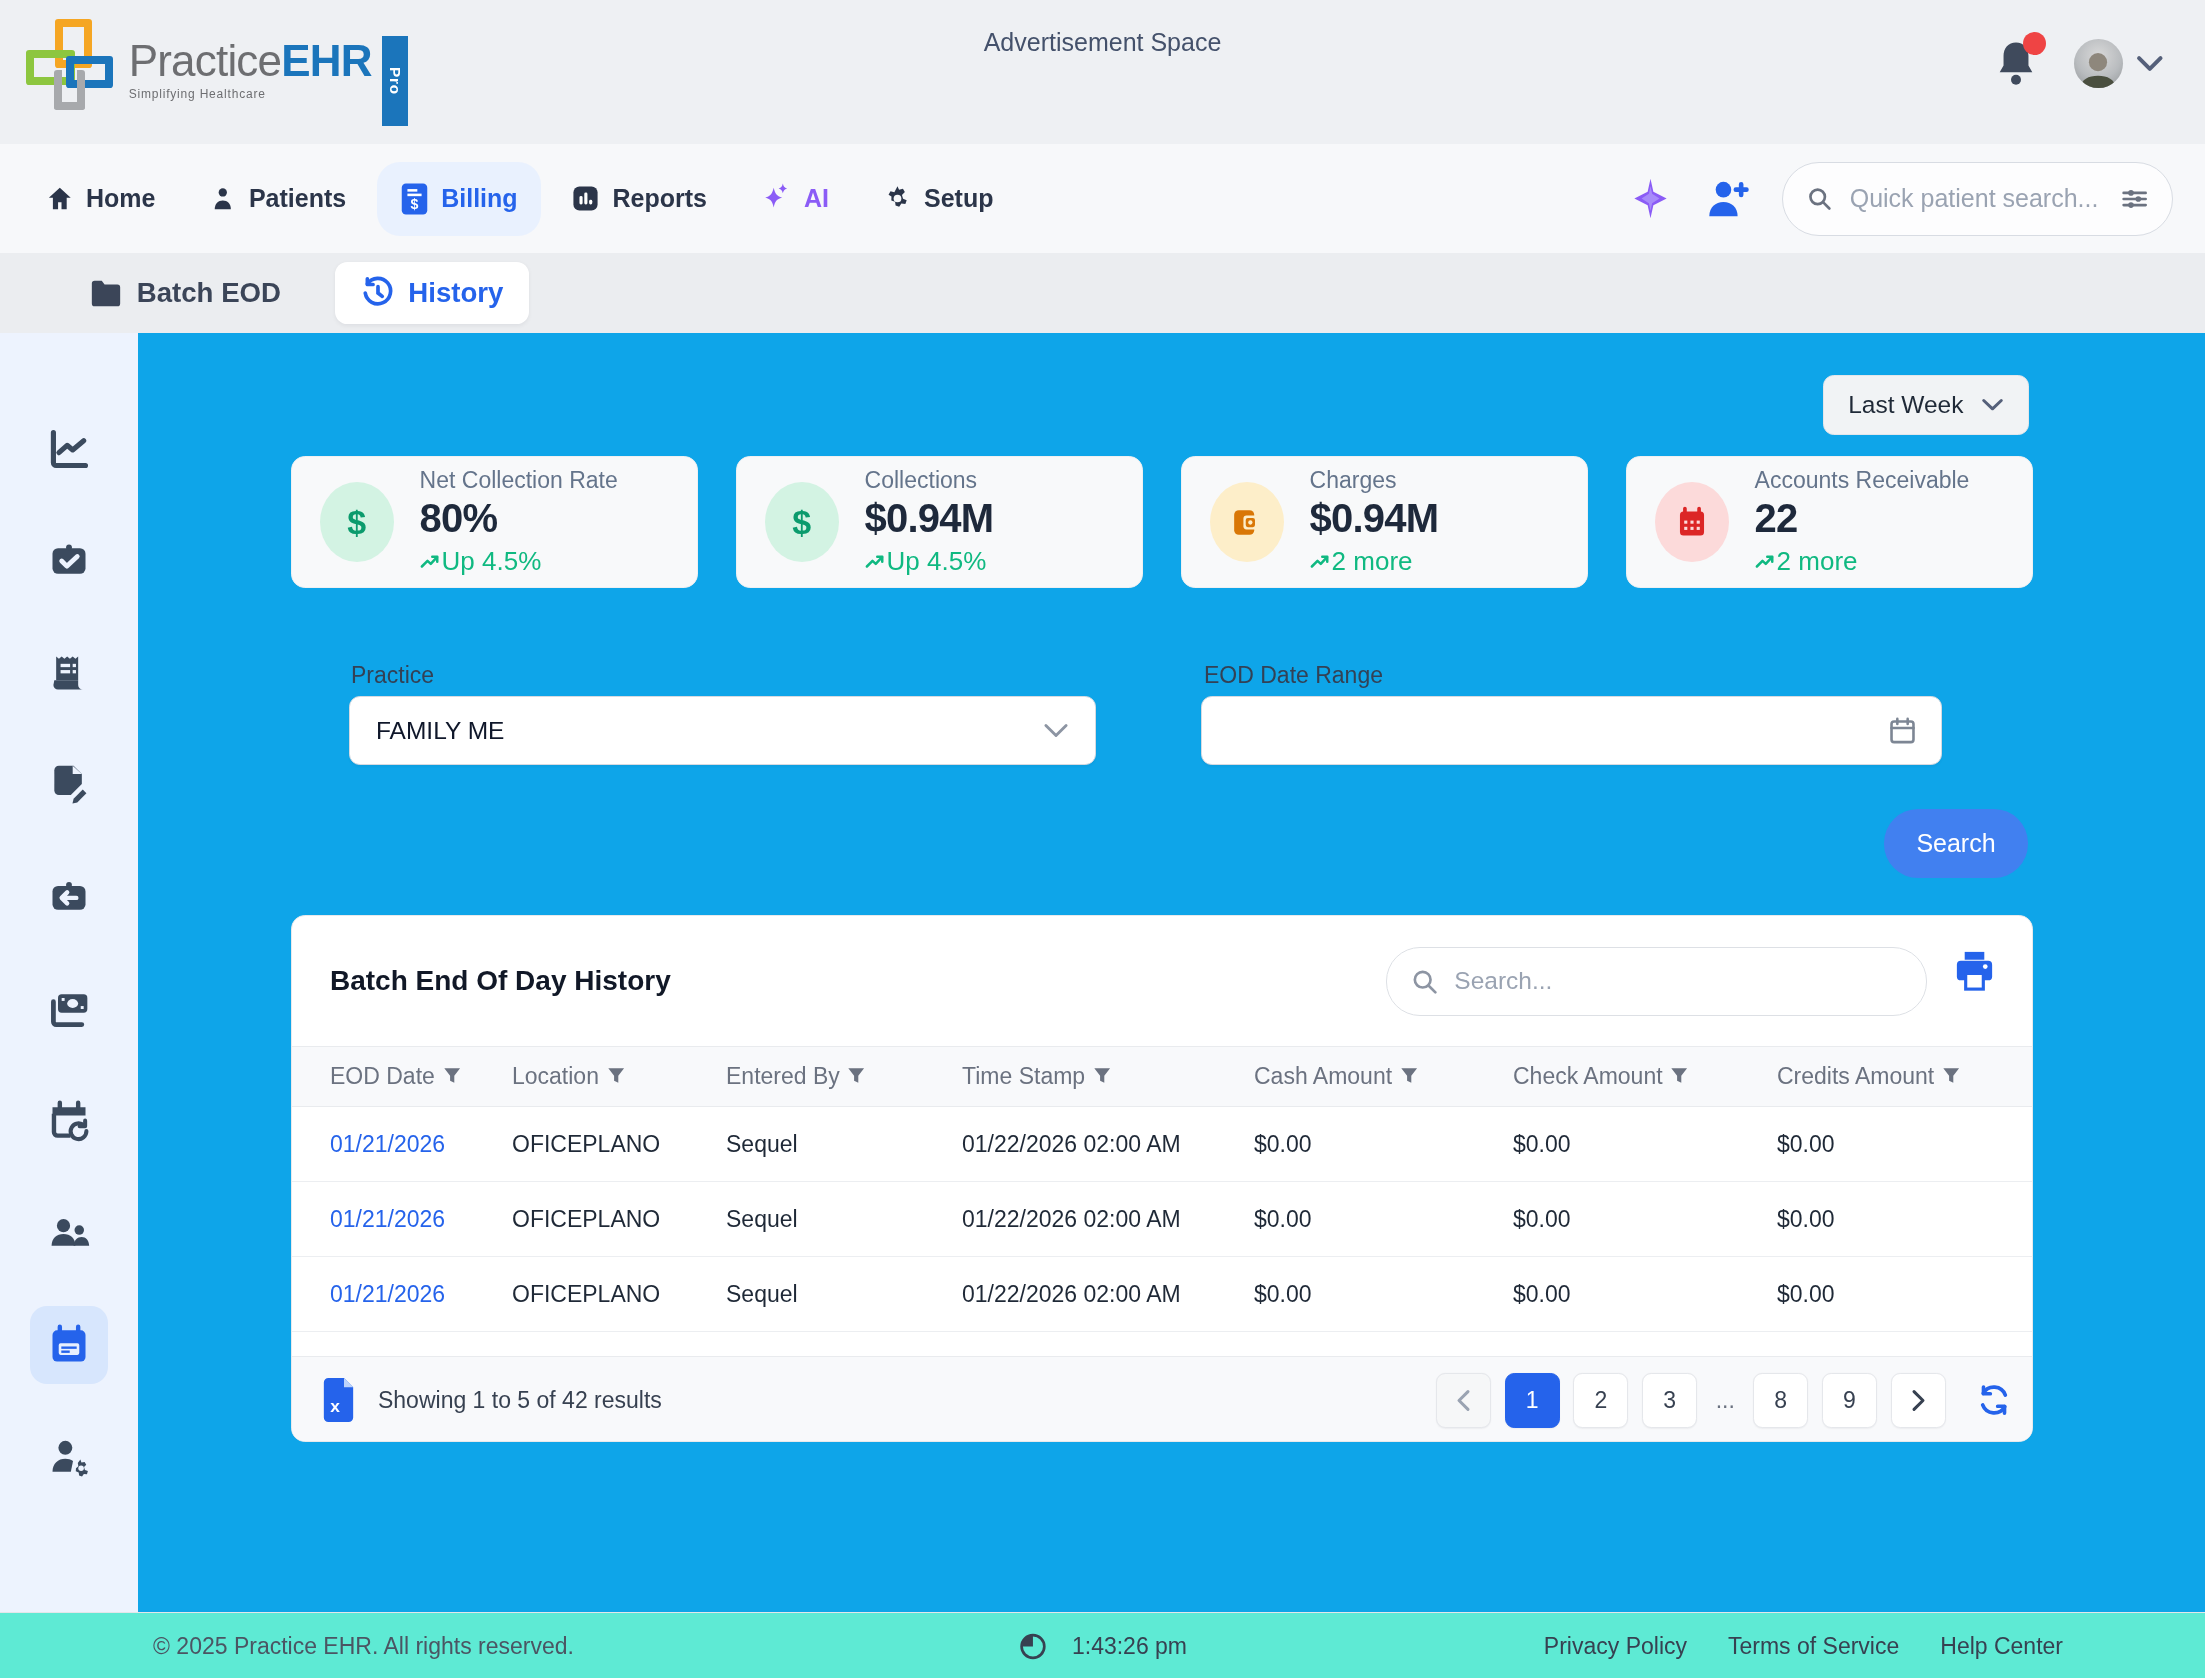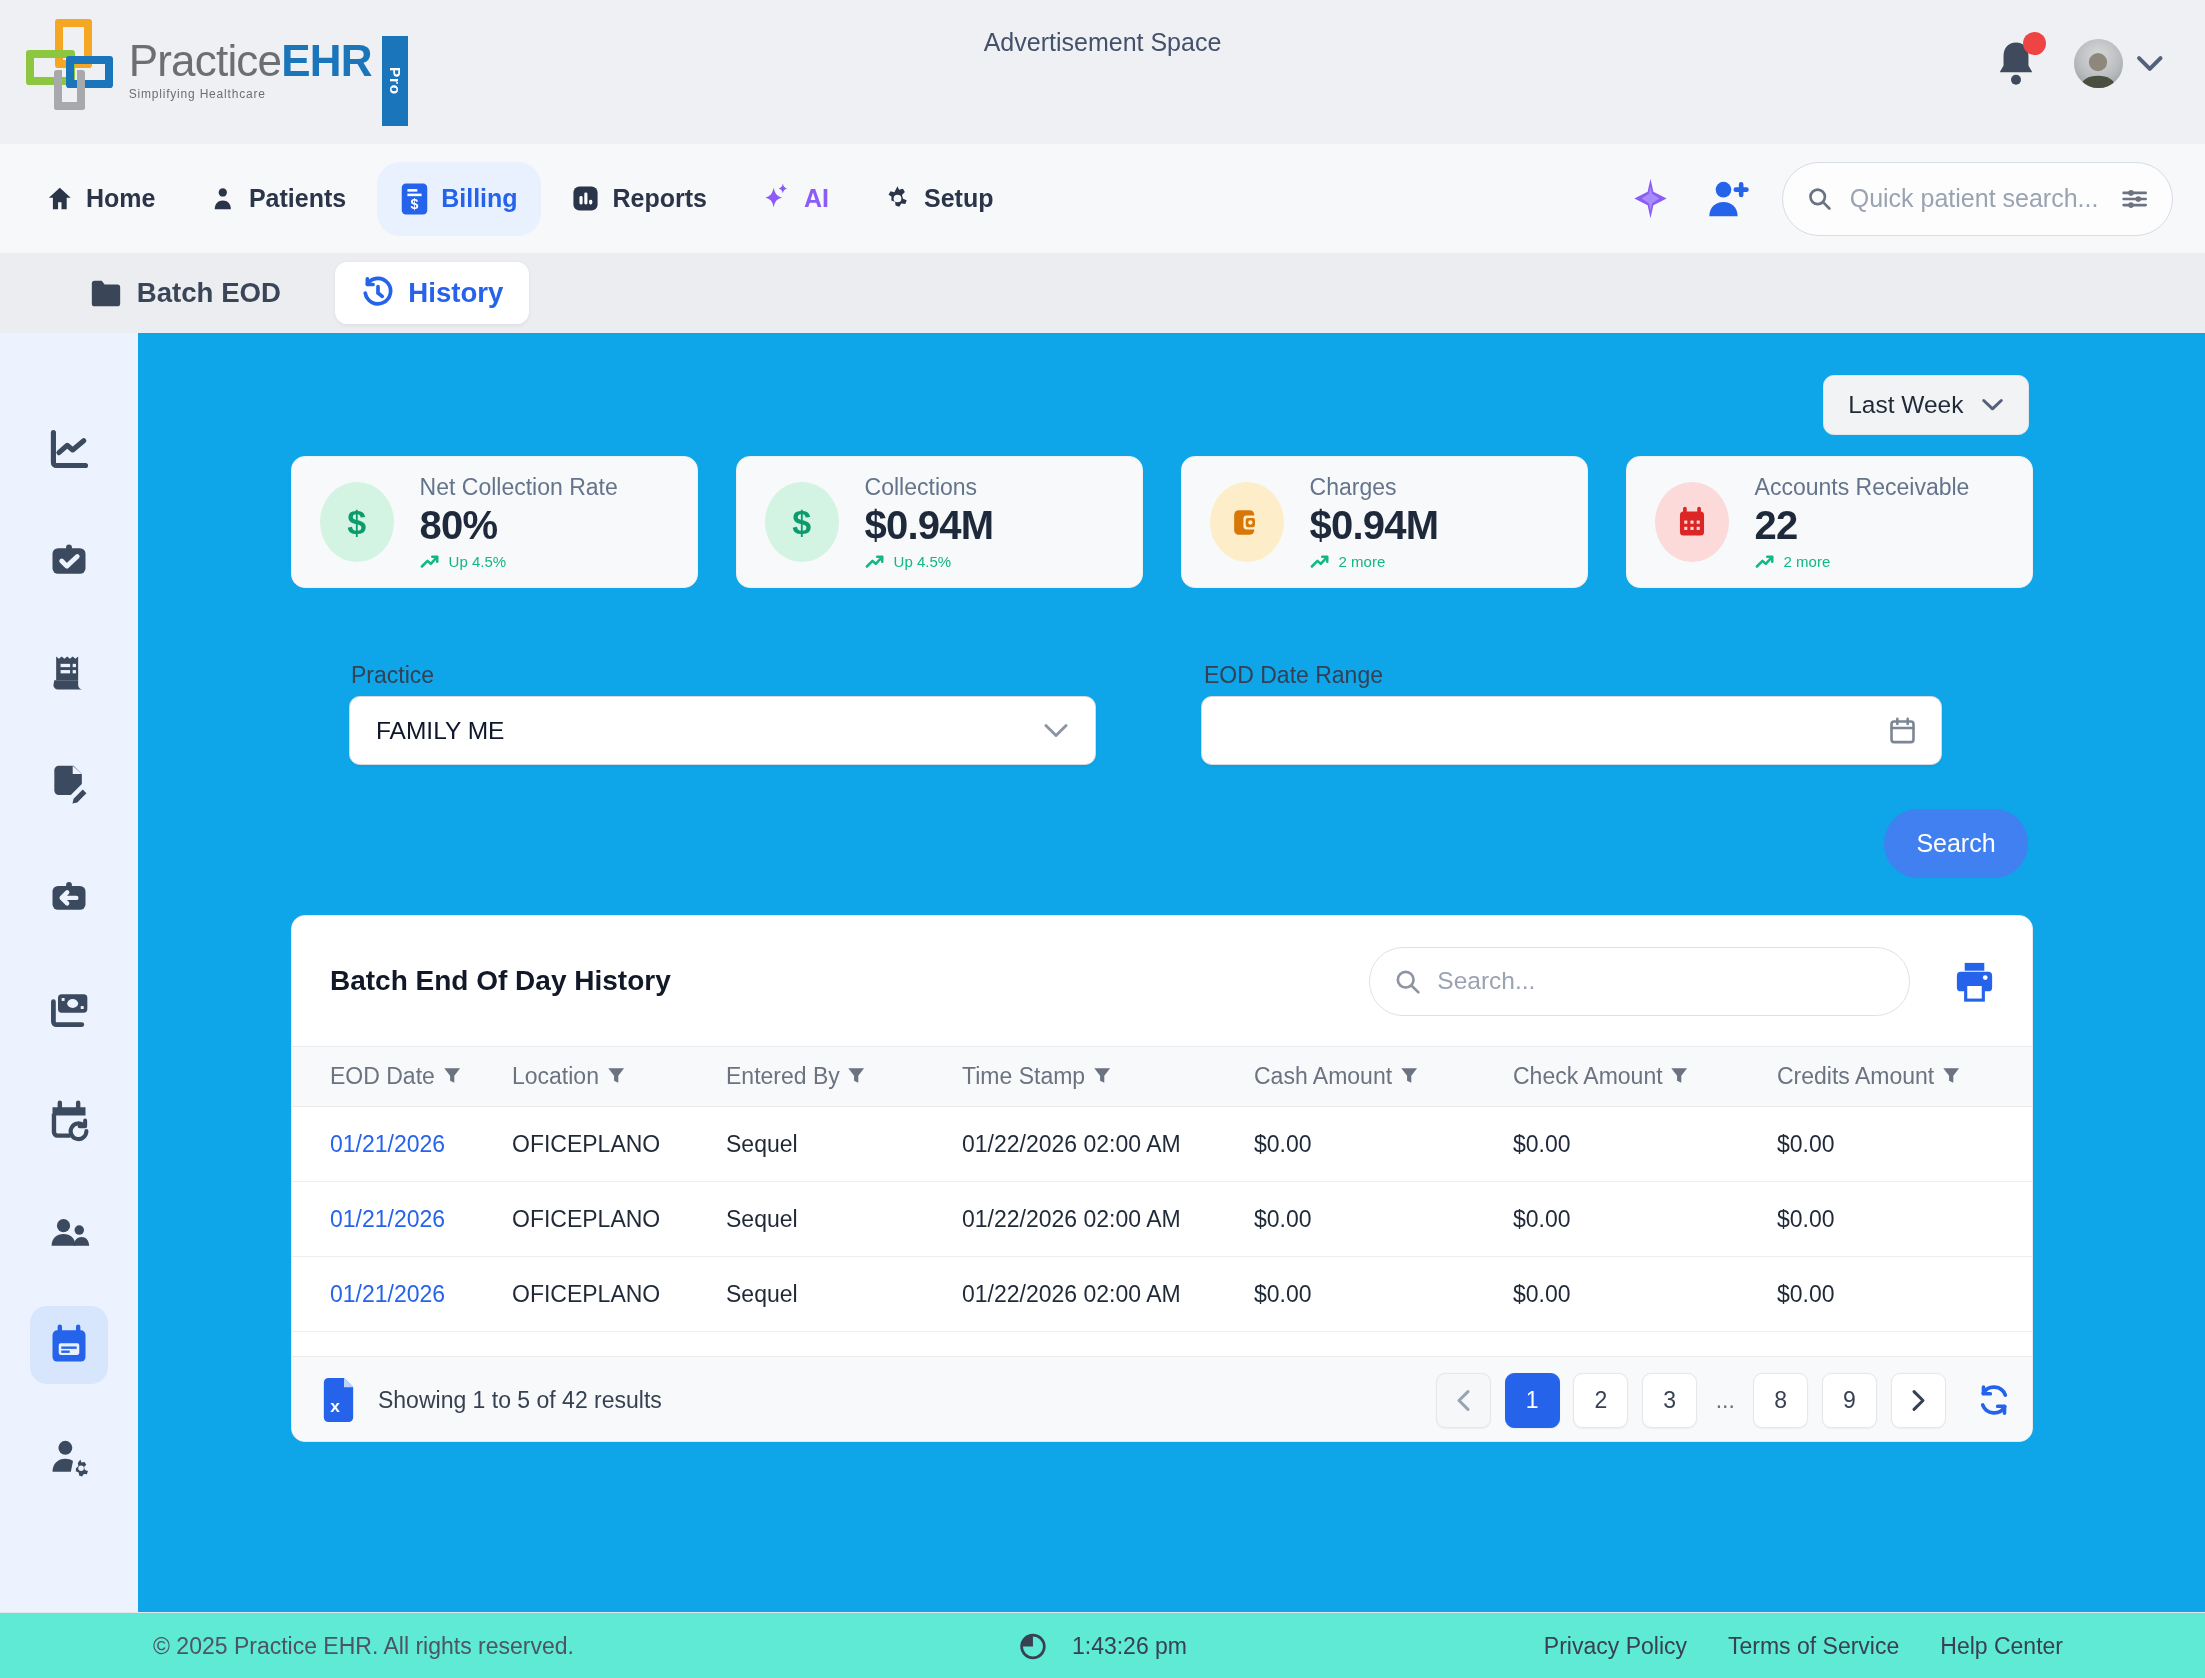--- a/index.html
+++ b/index.html
@@ -57,33 +57,33 @@
   .main { flex:1; position:relative; background:#0ea5e9; }
 
   .period-btn { position:absolute; top:42px; right:176px; height:60px; padding:0 24.5px; background:#f1f3f5; border:1.5px solid #e3e6ea; border-radius:10.7px; display:flex; align-items:center; gap:17px; font-size:24.5px; color:#1f2937; cursor:pointer; }
 
   .cards { position:absolute; left:153px; top:123px; width:1742px; display:flex; gap:38px; }
   .card { flex:1; height:132px; background:#f8f9fa; border:1.5px solid #eef0f2; border-radius:13.8px; display:flex; align-items:center; padding:0 27.6px; gap:26px; }
   .card-ico { width:74px; height:80px; border-radius:50%; display:flex; align-items:center; justify-content:center; font-size:34px; font-weight:700; flex:0 0 auto; }
   .card-body { display:flex; flex-direction:column; gap:1.5px; }
   .card-label { font-size:23px; color:#64748b; }
   .card-value { font-size:40px; font-weight:700; color:#1e293b; letter-spacing:-0.8px; }
-  .card-trend { display:flex; align-items:center; gap:9px; font-size:15px; color:#10b981; margin-top:3.1px; }
+  .card-trend { display:flex; align-items:center; gap:2px; font-size:26px; color:#10b981; margin-top:3.1px; }
 
   .form-label { position:absolute; font-size:23px; color:#334155; }
   .practice-select { position:absolute; left:211px; top:363px; width:747px; height:69px; border:1.5px solid #d6dae1; border-radius:10.7px; background:#fff; display:flex; align-items:center; justify-content:space-between; padding:0 26px; font-size:24.5px; color:#0f172a; cursor:pointer; box-shadow:0 1.5px 2.3px rgba(16,24,40,.04); }
   .date-input { position:absolute; left:1063px; top:363px; width:741px; height:69px; border:1.5px solid #d6dae1; border-radius:10.7px; background:#fff; display:flex; align-items:center; padding:0 23px; box-shadow:0 1.5px 2.3px rgba(16,24,40,.04); }
   .date-input input { border:none; outline:none; flex:1; font-size:24.5px; font-family:"Liberation Sans", sans-serif; }
   .search-btn { position:absolute; left:1746px; top:476px; width:144px; height:69px; border:none; border-radius:34px; background:#4180f0; color:#ffffff; font-size:25px; font-family:"Liberation Sans", sans-serif; cursor:pointer; }
 
   
   .panel { position:absolute; left:153px; top:582px; width:1742px; height:527px; background:#ffffff; border:1.5px solid #e7e9ec; border-radius:13.8px; overflow:hidden; }
   .panel-head { height:130px; display:flex; align-items:center; padding:0 34px 0 38px; }
   .panel-title { font-size:28px; font-weight:700; color:#111827; }
-  .panel-head-right { margin-left:auto; display:flex; align-items:center; gap:41px; }
+  .panel-head-right { margin-left:auto; display:flex; gap:24px; }
   .tbl-search { display:flex; align-items:center; gap:15.3px; width:541px; height:69px; border:1.5px solid #dde0e5; border-radius:34px; padding:0 23px; background:#fff; }
   .tbl-search input { border:none; outline:none; font-size:24.5px; color:#374151; width:398px; font-family:"Liberation Sans", sans-serif; background:transparent; }
   .tbl-search input::placeholder { color:#9aa3b2; }
   table { width:100%; border-collapse:collapse; table-layout:fixed; }
   thead th { background:#f8f9fb; border-top:1.5px solid #e9ebee; border-bottom:1.5px solid #e9ebee; height:60px; font-size:23px; font-weight:400; color:#6b7280; text-align:left; white-space:nowrap; }
   thead th .th-inner { display:flex; align-items:center; gap:7.7px; }
   tbody td { height:75px; border-bottom:1.5px solid #eceef1; font-size:23px; color:#1f2937; white-space:nowrap; }
   td.date a { color:#2563eb; text-decoration:none; cursor:pointer; }
   .col-pad { padding-left:38px; }
   .panel-foot { height:87px; background:#f8f9fb; border-top:1.5px solid #e9ebee; display:flex; align-items:center; padding:0 21.4px 0 27.6px; margin-top:24px; }

